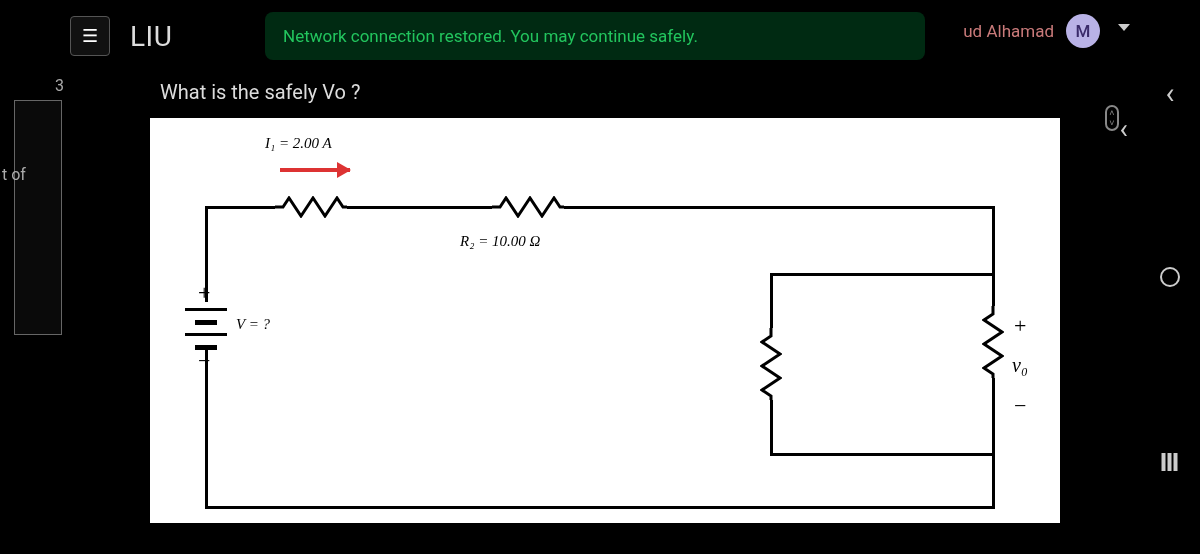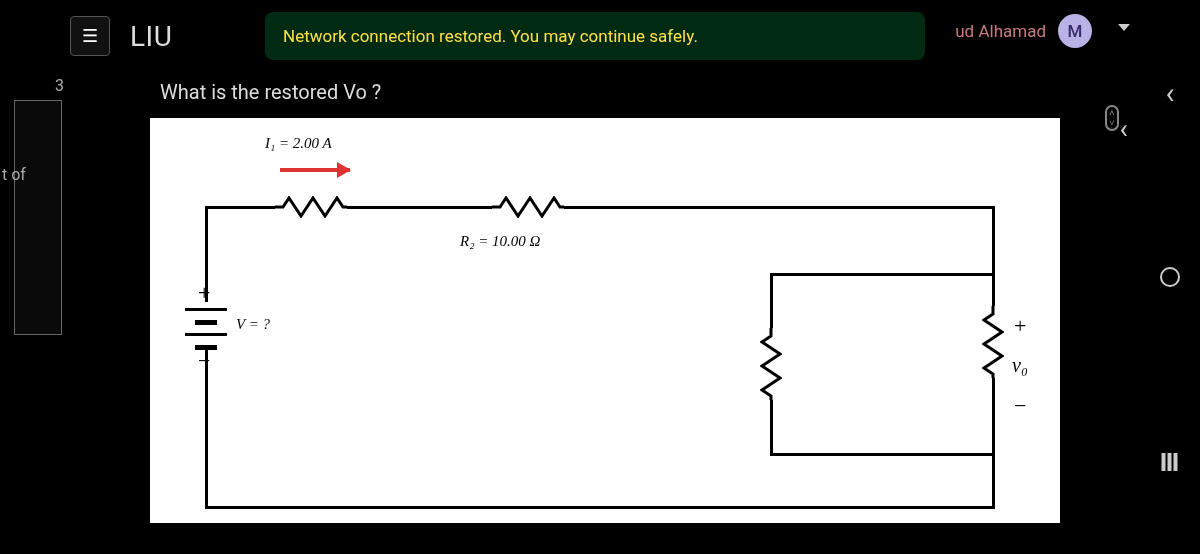--- a/index.html
+++ b/index.html
@@ -44,27 +44,27 @@
     position: absolute;
     top: 12px;
     left: 265px;
     height: 48px;
     width: 660px;
     background: #002a12;
     border-radius: 8px;
     display: flex;
     align-items: center;
     padding: 0 18px;
-    color: #fde047;
+    color: #22c55e;
     font-size: 17px;
   }
   .user-area {
     position: absolute;
     top: 14px;
-    right: 108px;
+    right: 100px;
     display: flex;
     align-items: center;
     gap: 12px;
   }
   .user-name { color: #c97a7a; font-size: 17px; }
   .avatar {
     width: 34px; height: 34px;
     border-radius: 50%;
     background: #b9b2e6;
     color: #3a2b6a;
@@ -224,21 +224,21 @@
 </div>
 <div class="dropdown-caret"></div>
 
 <div class="sidebar-fragment">
   <div class="side3">3</div>
   <div class="side-box"></div>
   <div class="sidetof">t of</div>
 </div>
 
 <div class="question-area">
-  <div class="question-text">What is the restored Vo ?</div>
+  <div class="question-text">What is the safely Vo ?</div>
 
   <div class="circuit-card">
 
     <div class="circuit-label" style="top:17px;left:115px;">I₁ = 2.00 A</div>
     <div class="arrow-red"></div>
 
     <div class="wire" style="top:88px;left:55px;width:70px;height:3px;"></div>
     <div class="resistor-h" style="top:78px;left:125px;">
       <svg viewBox="0 0 72 22">
           <polyline points="0,11 8,11 14,2 26,20 38,2 50,20 62,2 68,11 72,11" fill="none" stroke="#000" stroke-width="3"></polyline>

